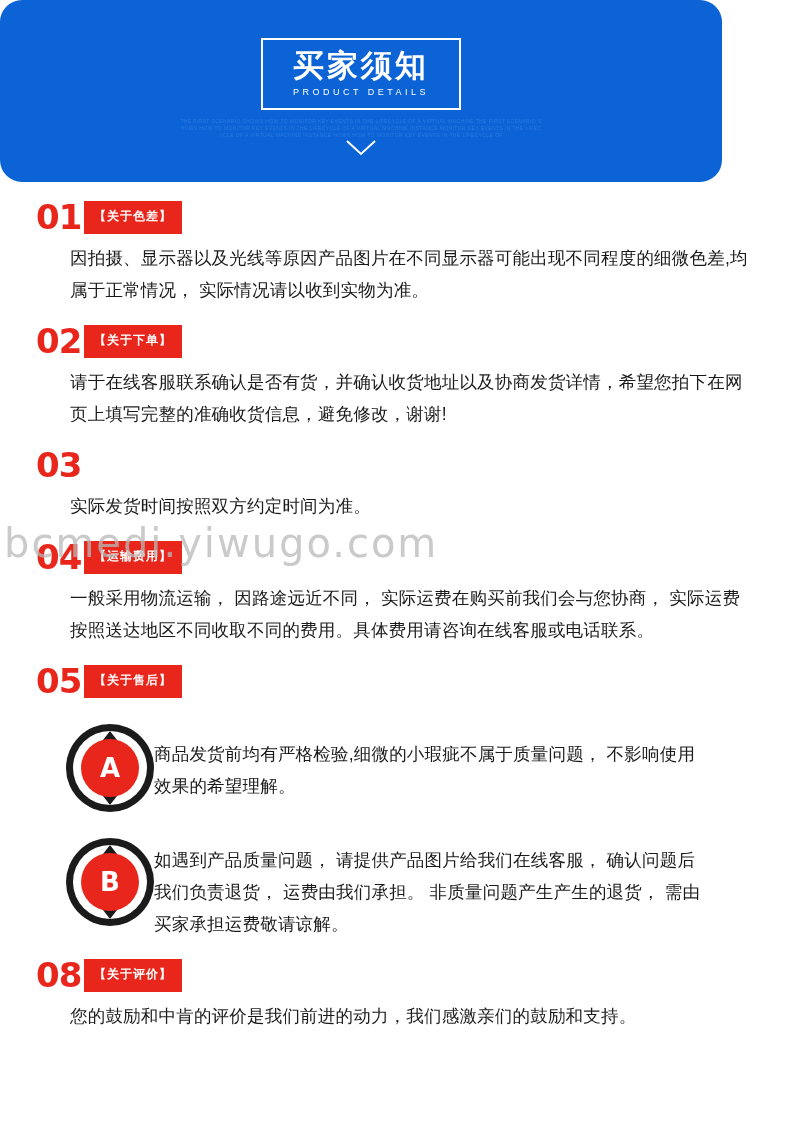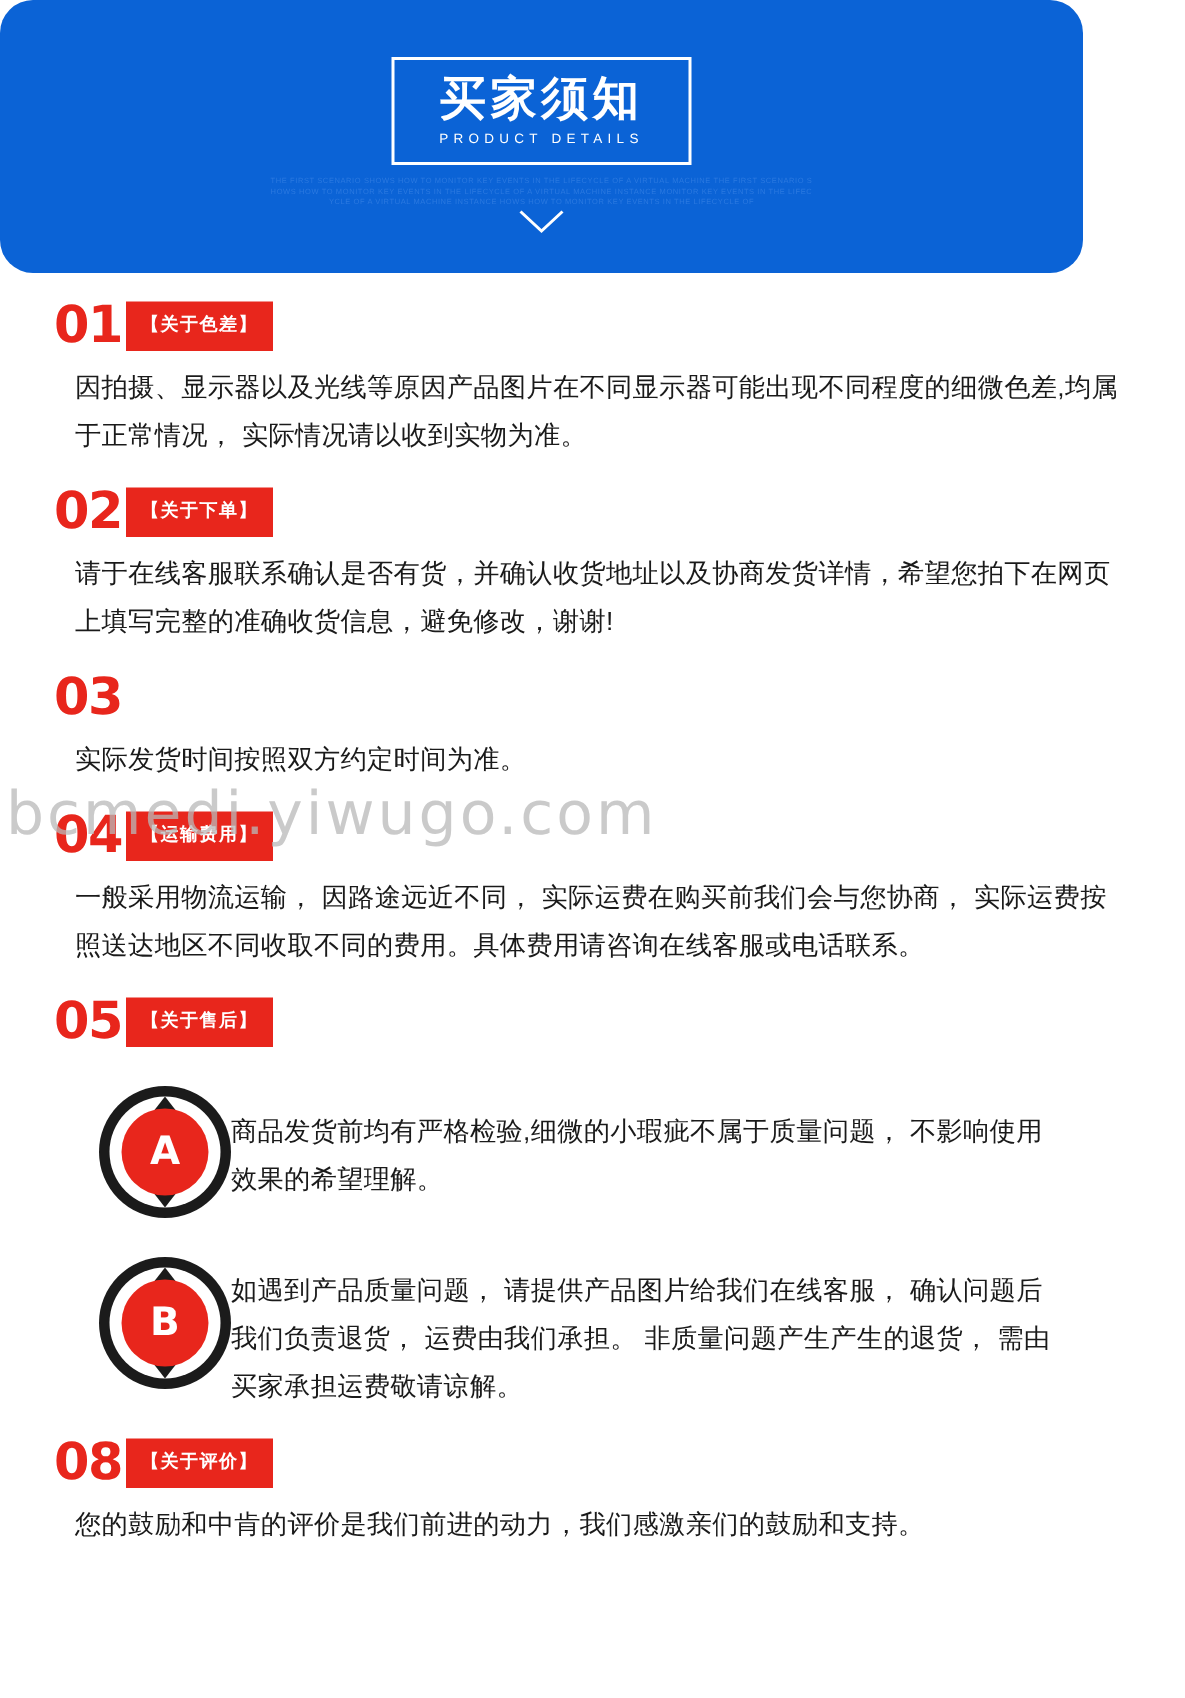--- a/index.html
+++ b/index.html
@@ -107,21 +107,21 @@
     font-weight: bold;
     line-height: 19px;
     padding: 6px 10px 8px 10px;
     letter-spacing: 1px;
     white-space: nowrap;
   }
   .body-text {
     color: #1a1a1a;
     font-size: 17.5px;
     line-height: 32px;
-    margin: 8px 0 0 30px;
+    margin: 8px 0 0 50px;
     padding-right: 22px;
     letter-spacing: 0.2px;
   }
 
   
   .badge-block {
     margin-top: 26px;
     padding-left: 46px;
     display: flex;
     align-items: flex-start;

